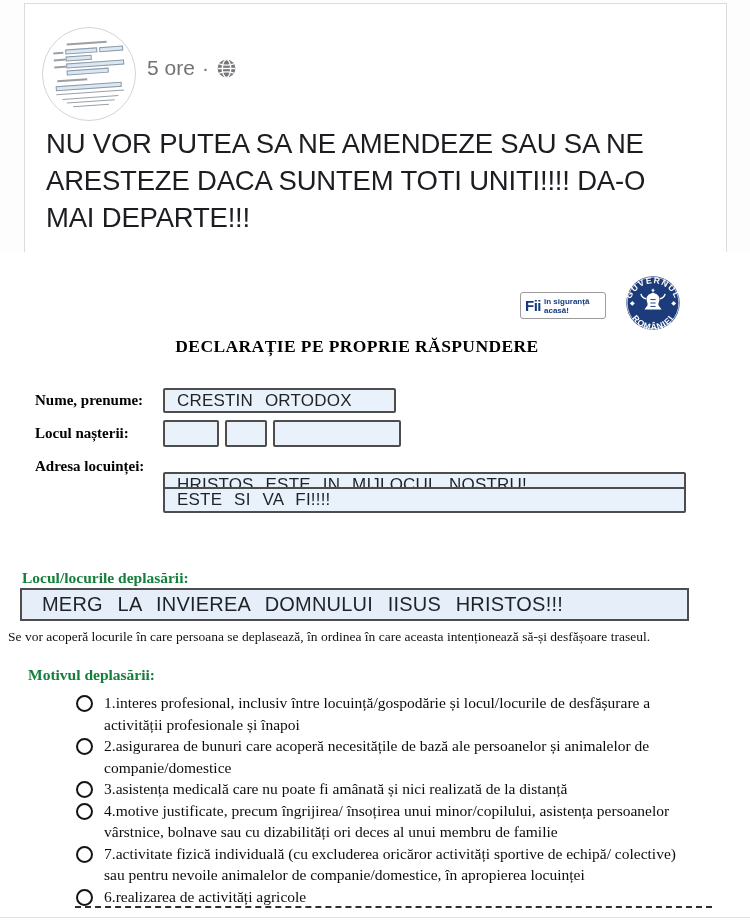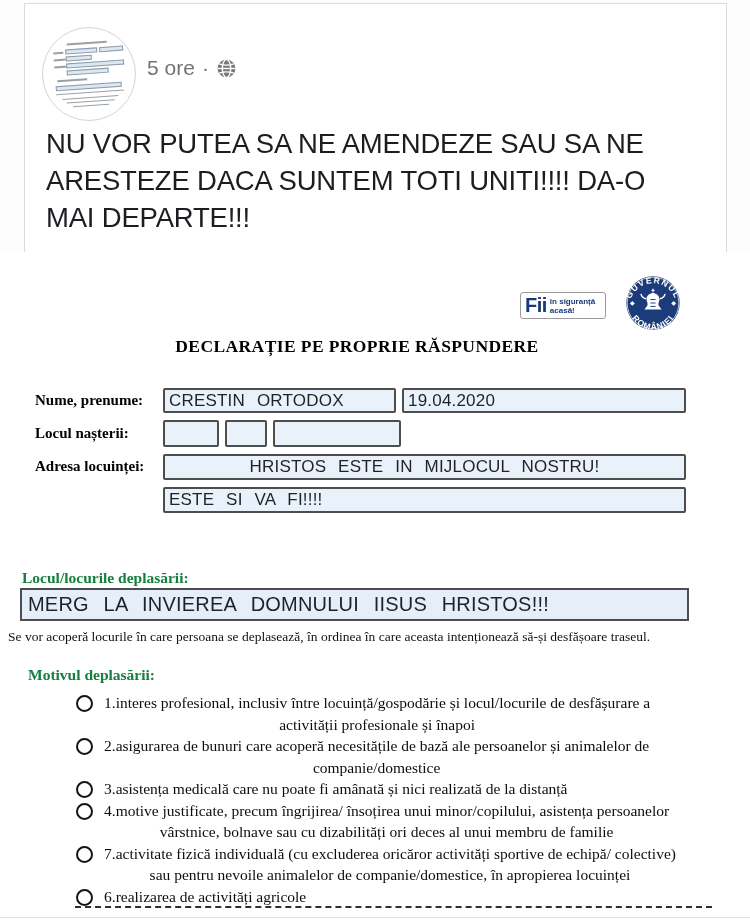--- a/index.html
+++ b/index.html
@@ -17,41 +17,41 @@
   .meta-row{position:absolute;left:122px;top:52px;display:flex;align-items:center;gap:7px;
             color:#737373;font-size:21px;}
   .post-text{position:absolute;left:21px;top:121px;width:676px;
              font-size:27.5px;line-height:37px;color:#1b1d21;white-space:pre-line;letter-spacing:-0.2px;}
 
   
   .form-area{position:absolute;left:0;top:252px;width:750px;height:672px;background:#ffffff;}
   .badge{position:absolute;left:520px;top:40px;width:86px;height:27px;background:#fff;
          border:1px solid #9b9b9b;border-radius:3px;display:flex;align-items:center;
          padding:1px 4px;box-sizing:border-box;color:#163a7d;}
-  .badge .big{font-size:20px;font-weight:bold;letter-spacing:-0.5px;}
+  .badge .big{font-size:15px;font-weight:bold;letter-spacing:-0.5px;}
   .badge .small{font-size:8px;font-weight:bold;line-height:9px;margin-left:3px;}
   .gov-logo{position:absolute;left:622px;top:20px;width:62px;height:62px;}
   .form-title{position:absolute;left:20px;top:84px;width:674px;text-align:center;
               font-family:"Liberation Serif",serif;font-weight:bold;font-size:17.5px;
               letter-spacing:0.4px;color:#000;}
   .flabel{position:absolute;left:35px;font-family:"Liberation Serif",serif;font-weight:bold;
           font-size:15px;color:#000;}
   .fbox{position:absolute;background:#e9f1fa;border:2px solid #4d4d4d;border-radius:2px;
-        box-sizing:border-box;display:flex;align-items:center;padding:0 4px;}
+        box-sizing:border-box;display:flex;align-items:center;padding:0 12px;}
   .fval{font-size:17px;color:#1f2328;word-spacing:7px;letter-spacing:0.2px;white-space:nowrap;}
   .fnote{position:absolute;font-family:"Liberation Serif",serif;font-size:13.5px;line-height:18px;
          color:#101010;white-space:pre-line;}
   .sec-label{position:absolute;font-family:"Liberation Serif",serif;font-weight:bold;
              font-size:15.5px;color:#15803d;}
   .big-box{position:absolute;left:20px;top:336px;width:669px;height:33px;background:#e6eff9;
-           border:2px solid #4d4d4d;box-sizing:border-box;display:flex;align-items:center;padding:0 6px;}
+           border:2px solid #4d4d4d;box-sizing:border-box;display:flex;align-items:center;padding:0 20px;}
   .big-box .fval{font-size:20px;word-spacing:9px;}
 
   .options{position:absolute;left:76px;top:440px;width:634px;}
-  .option{display:flex;align-items:flex-start;gap:11px;text-align:center;}
+  .option{display:flex;align-items:flex-start;gap:11px;}
   .radio{flex:0 0 auto;width:13px;height:13px;border:2.5px solid #141414;border-radius:50%;
          background:#fff;margin-top:3px;}
   .opt-text{font-family:"Liberation Serif",serif;font-size:15.5px;line-height:21.5px;
             color:#0d0d0d;white-space:pre-line;}
   .dashed-line{position:absolute;left:75px;top:654px;width:637px;border-top:2.5px dashed #2e2e2e;}
   .bottom-hairline{position:absolute;left:0;top:917px;width:750px;border-top:1px solid #e2e2e2;}
 </style>
 </head>
 <body>
 
@@ -134,31 +134,28 @@
         </g>
       </svg>
     </div>
 
     <div class="form-title">DECLARAȚIE PE PROPRIE RĂSPUNDERE</div>
 
     <div class="flabel" style="top:140px;">Nume, prenume:</div>
     <div class="fbox" style="left:163px;top:136px;width:233px;height:25px;">
       <span class="fval">CRESTIN ORTODOX</span>
     </div>
-    <div class="fbox" style="left:402px;top:136px;width:284px;height:25px;">
-      <span class="fval">19.04.2020</span>
-    </div>
 
     <div class="flabel" style="top:173px;">Locul nașterii:</div>
     <div class="fbox" style="left:163px;top:168px;width:56px;height:27px;"></div>
     <div class="fbox" style="left:225px;top:168px;width:42px;height:27px;"></div>
     <div class="fbox" style="left:273px;top:168px;width:128px;height:27px;"></div>
 
     <div class="flabel" style="top:206px;">Adresa locuinței:</div>
-    <div class="fbox" style="left:163px;top:202px;width:523px;height:26px;justify-content:center;">
+    <div class="fbox" style="left:163px;top:220px;width:523px;height:26px;">
       <span class="fval">HRISTOS ESTE IN MIJLOCUL NOSTRU!</span>
     </div>
     <div class="fbox" style="left:163px;top:235px;width:523px;height:26px;">
       <span class="fval">ESTE SI VA FI!!!!</span>
     </div>
 
     <div class="sec-label" style="left:22px;top:317px;">Locul/locurile deplasării:</div>
     <div class="big-box">
       <span class="fval">MERG LA INVIEREA DOMNULUI IISUS HRISTOS!!!</span>
     </div>

